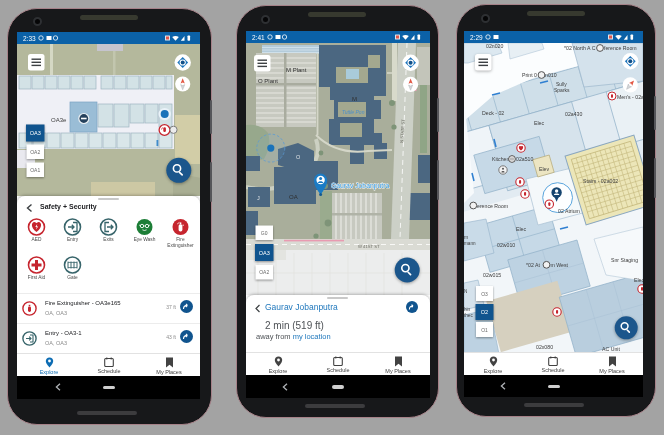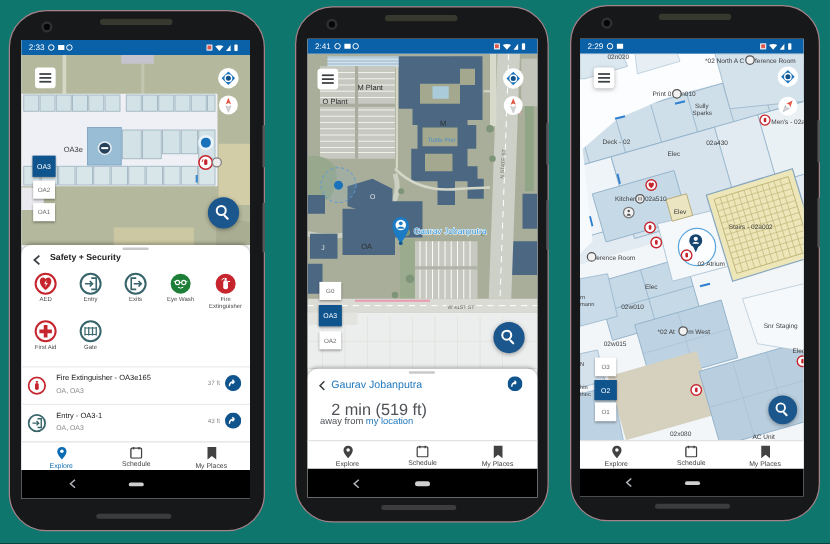--- a/index.html
+++ b/index.html
@@ -1,17 +1,17 @@
 <!DOCTYPE html>
 <html><head>
 <meta charset="utf-8">
 <style>
 *{margin:0;padding:0;box-sizing:border-box}
 html,body{width:664px;height:435px;background:#000;font-family:"Liberation Sans",sans-serif;overflow:hidden}
-#stage{position:relative;width:664px;height:435px;background:#0f766e}
+#stage{position:relative;width:664px;height:435px;background:#a3a3a3}
 .phone{position:absolute;background:#17181a;border:1px solid #a58188;border-radius:30px}
 .cam{position:absolute;width:9px;height:9px;border-radius:50%;background:#060607;border:2px solid #2e3033}
 .spk{position:absolute;height:5px;border-radius:3px;background:#37392f}
 .spkb{position:absolute;height:4px;border-radius:2px;background:#3c3c3e}
 .screen{position:absolute;background:#fff;overflow:hidden}
 .sbar{position:absolute;left:0;top:0;right:0;height:12px;background:#0b61a7;color:#fff}
 .sbar .t{position:absolute;left:6px;top:2.5px;font-size:6.5px;letter-spacing:0}
 .navbar{position:absolute;left:0;right:0;background:#fff;border-top:1px solid #e2e2e2}
 .navitem{position:absolute;text-align:center;font-size:5.5px;color:#424242}
 .abar{position:absolute;left:0;right:0;background:#000}
@@ -521,21 +521,21 @@
           <path d="M5.5 1 L2 4.5 L5.5 8" stroke="#3c4043" stroke-width="1.2" fill="none"></path>
         </svg>
 
     <div style="position:absolute;left:19px;top:7.5px;font-size:8.5px;color:#2279bd">Gaurav Jobanputra</div>
 
     <svg style="position:absolute;right:12px;top:6px" width="12" height="12" viewBox="0 0 12 12">
       <circle cx="6" cy="6" r="6" fill="#10548e"></circle>
       <path d="M3.4 8.4 C3.4 5.6 4.8 5 7 5 M7 5 L5.6 3.6 M7 5 L5.6 6.4" stroke="#fff" stroke-width="1.1" fill="none"></path>
     </svg>
 
-    <div style="position:absolute;left:19px;top:25px;font-size:13px;color:#4e5256">2 min (519 ft)</div>
+    <div style="position:absolute;left:19px;top:25px;font-size:10px;color:#4e5256">2 min (519 ft)</div>
 
     <div style="position:absolute;left:10px;top:37px;font-size:7.5px;color:#4e5256">away from <span style="color:#2279bd">my location</span></div>
   </div>
 
   <div class="navbar" style="top:321px;height:23px">
 
     <div class="navitem" style="left:13px;width:38px;top:3px">
       <svg width="9" height="11" viewBox="0 0 9 11">
             <path d="M4.5 0.5 C6.7 0.5 8.2 2.1 8.2 4.1 C8.2 6.8 4.5 10.5 4.5 10.5 C4.5 10.5 0.8 6.8 0.8 4.1 C0.8 2.1 2.3 0.5 4.5 0.5 Z" fill="#424242"></path>
             <circle cx="4.5" cy="4" r="1.4" fill="#fff"></circle>

